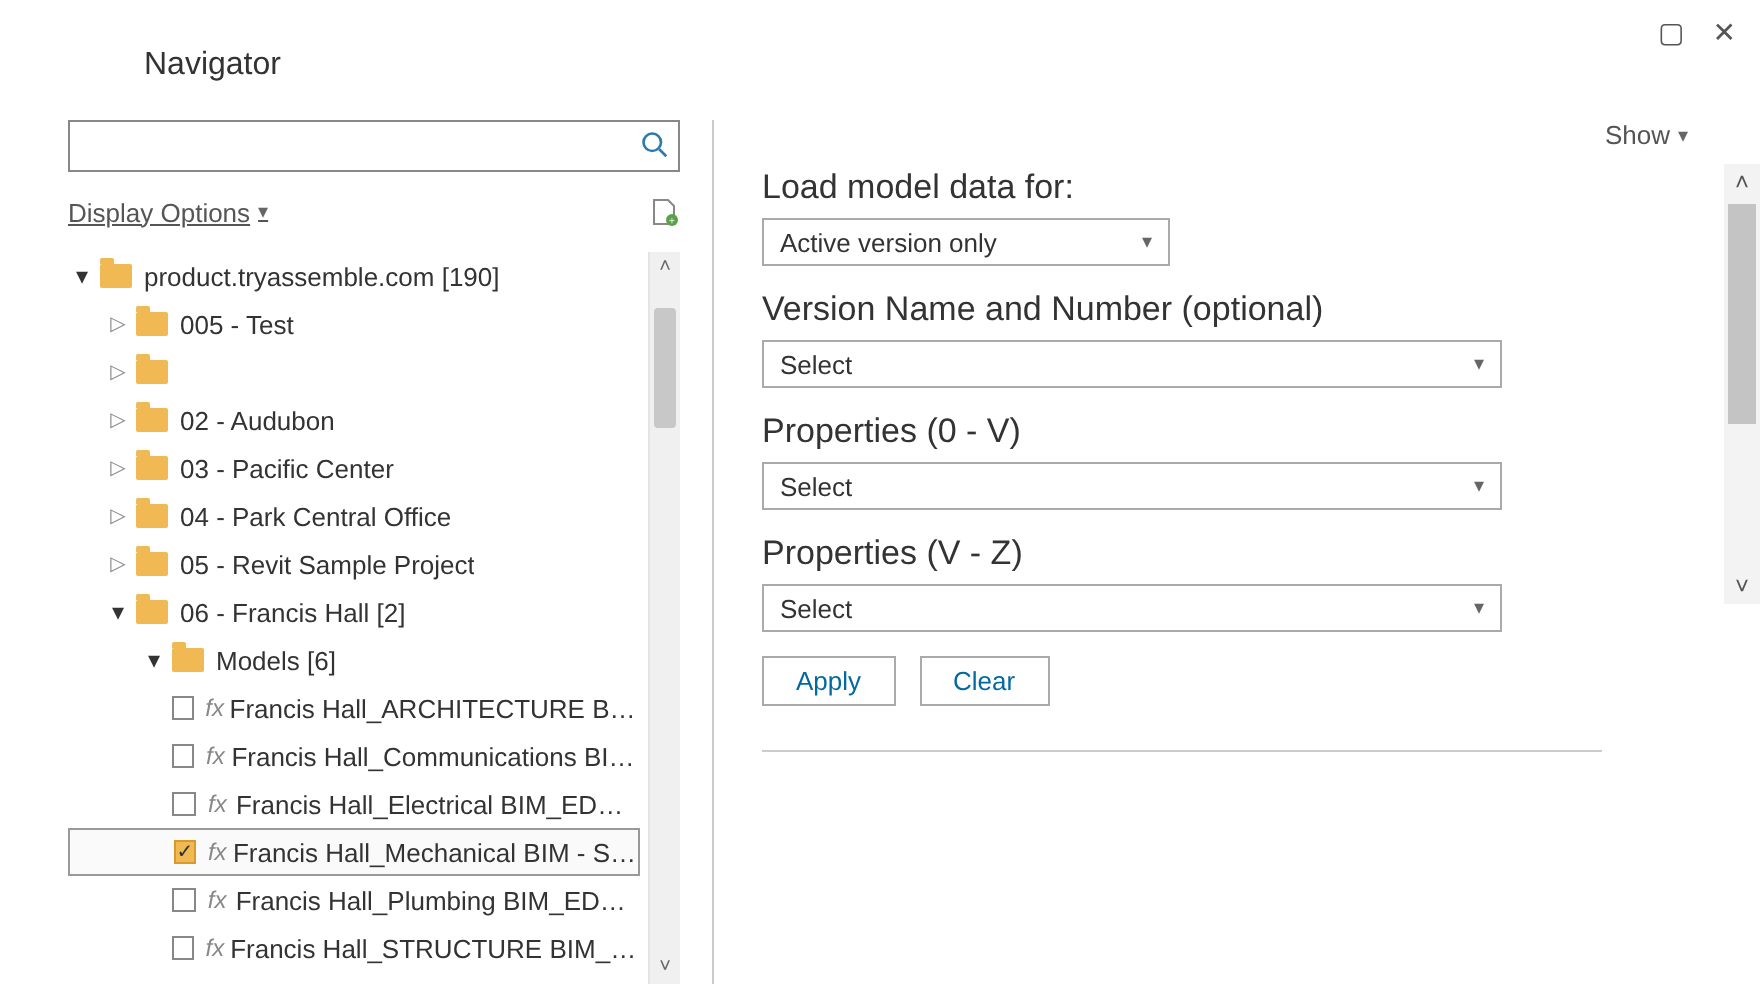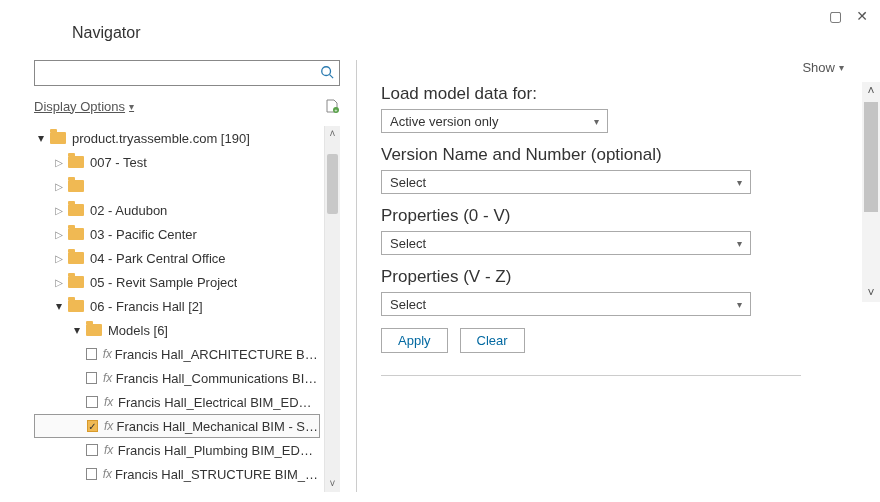--- a/index.html
+++ b/index.html
@@ -219,21 +219,21 @@
     height: 24px;
     display: flex;
     align-items: center;
     justify-content: space-between;
     padding: 0 8px;
     background: #fff;
     cursor: pointer;
     font-size: 13px;
     color: #333;
   }
-  .select-box.narrow { width: 227px; }
+  .select-box.narrow { width: 204px; }
   .select-box.wide { width: 370px; }
   .button-row {
     margin-top: 8px;
     display: flex;
     gap: 12px;
   }
   .btn {
     border: 1px solid #aaa;
     background: #fff;
     padding: 4px 16px;
@@ -315,21 +315,21 @@
 
         <div class="tree-row" style="padding-left:0px">
           <span class="expander expanded"></span>
           <span class="folder-icon"></span>
           <span class="tree-label">product.tryassemble.com [190]</span>
         </div>
 
         <div class="tree-row" style="padding-left:18px">
           <span class="expander collapsed"></span>
           <span class="folder-icon"></span>
-          <span class="tree-label">007 - Test</span>
+          <span class="tree-label">005 - Test</span>
         </div>
         <div class="tree-row" style="padding-left:18px">
           <span class="expander collapsed"></span>
           <span class="folder-icon"></span>
         </div>
         <div class="tree-row" style="padding-left:18px">
           <span class="expander collapsed"></span>
           <span class="folder-icon"></span>
           <span class="tree-label">02 - Audubon</span>
         </div>

